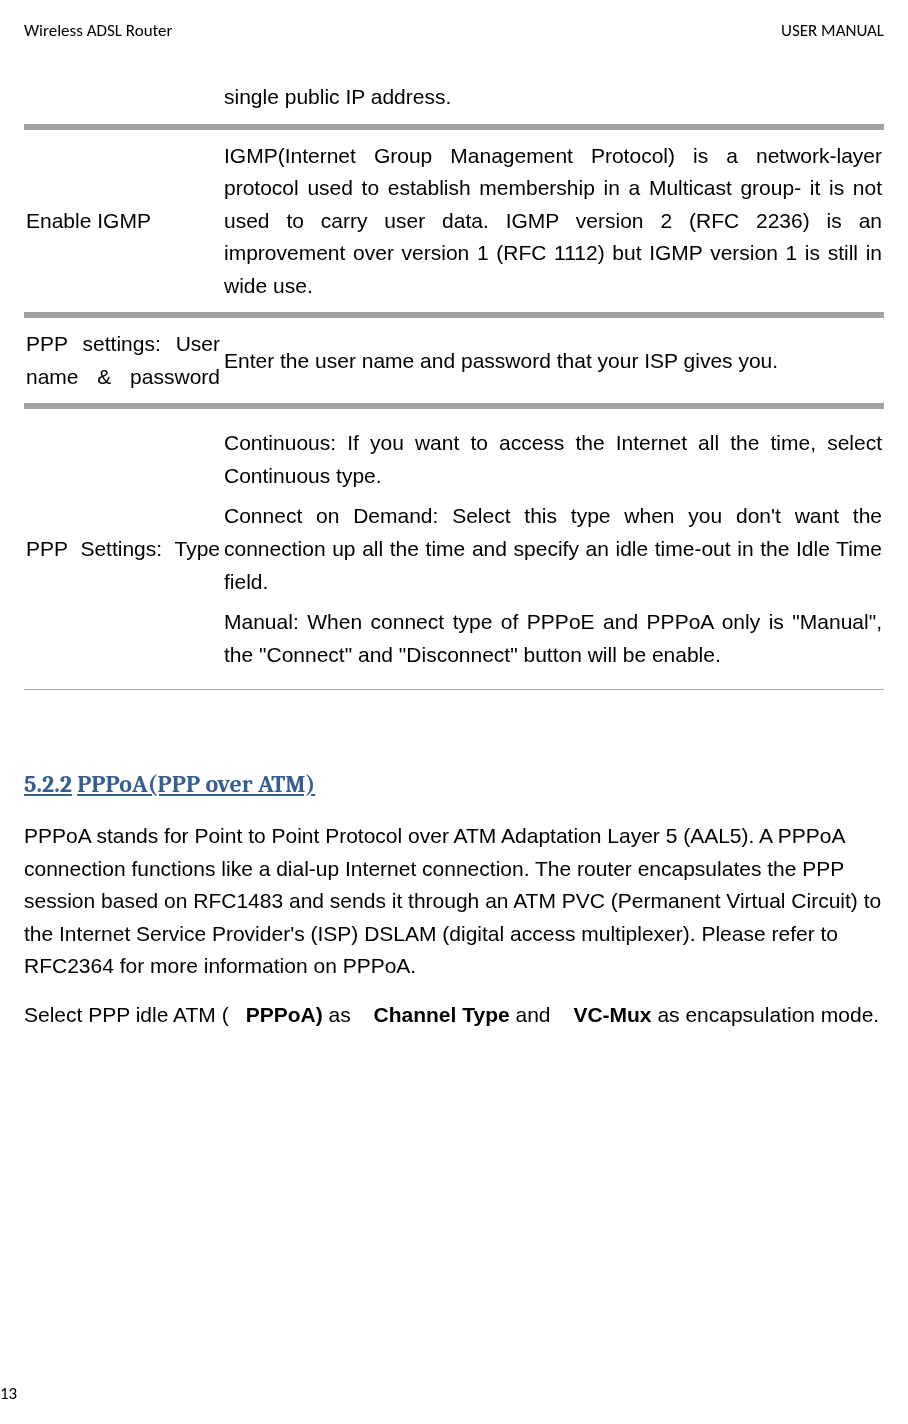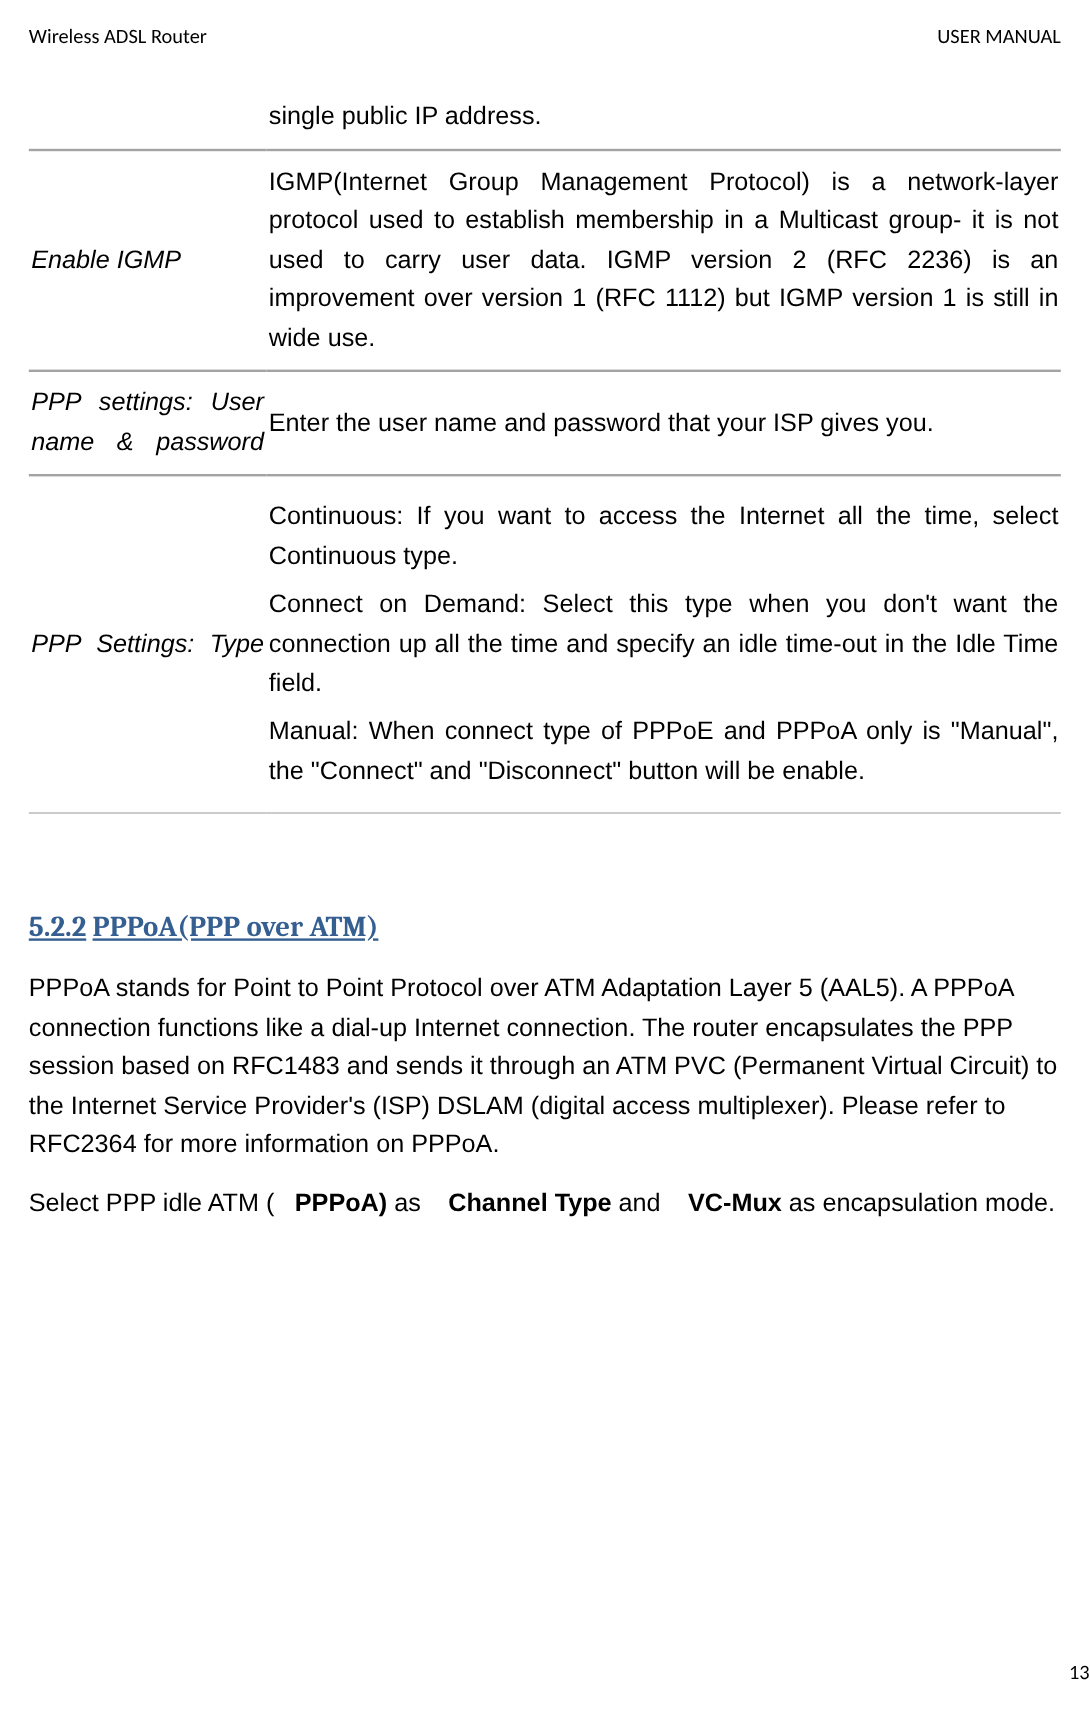--- a/index.html
+++ b/index.html
@@ -23,31 +23,30 @@
   }
   table.params {
     width: 100%;
     border-collapse: collapse;
     font-size: 21px;
     line-height: 1.55;
   }
   table.params td {
     vertical-align: middle;
     padding: 10px 2px;
-    border-top: 2px solid #a3a3a3;
+    border-top: 6px solid #a3a3a3;
     border-bottom: 1px solid #aaa;
     text-align: justify;
     text-justify: inter-word;
   }
   table.params tr:first-child td { border-top: none; }
   table.params td.label {
     width: 198px;
     text-align: justify;
     text-align-last: justify;
-    font-style: italic;
   }
   table.params td.label.nojust {
     text-align: left;
     text-align-last: left;
   }
   .desc p { margin: 8px 0; text-align: justify; }
   .section-heading {
     color: #365F91;
     font-family: Cambria, Georgia, serif;
     font-weight: bold;
@@ -59,21 +58,21 @@
   .body-text {
     font-size: 21px;
     line-height: 1.55;
     margin-bottom: 16px;
   }
   .footer {
     position: absolute;
     bottom: 20px;
     left: 0;
     width: 100%;
-    text-align: right;
+    text-align: left;
     font-family: Calibri, Arial, sans-serif;
     font-size: 17px;
   }
   .bold { font-weight: bold; margin-left: 17px; }
 </style>
 </head>
 <body>
 
 <div class="header-row">
   <span>Wireless ADSL Router</span>

